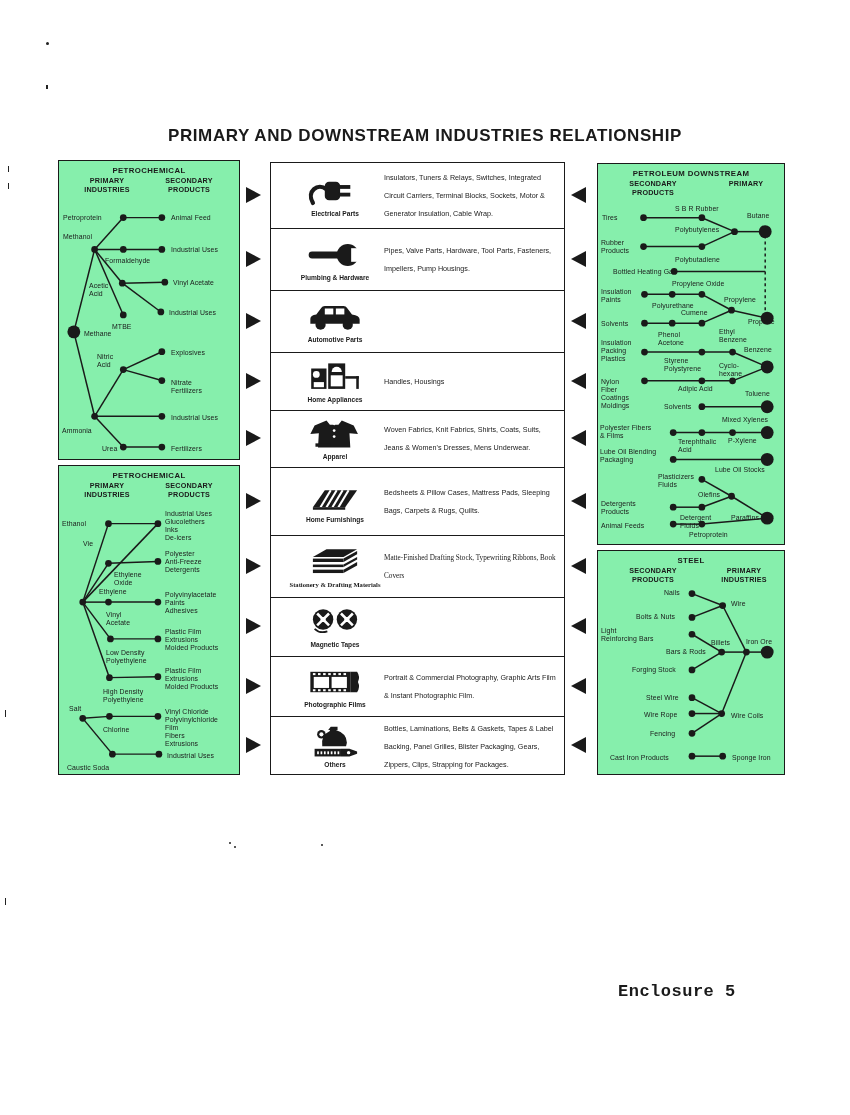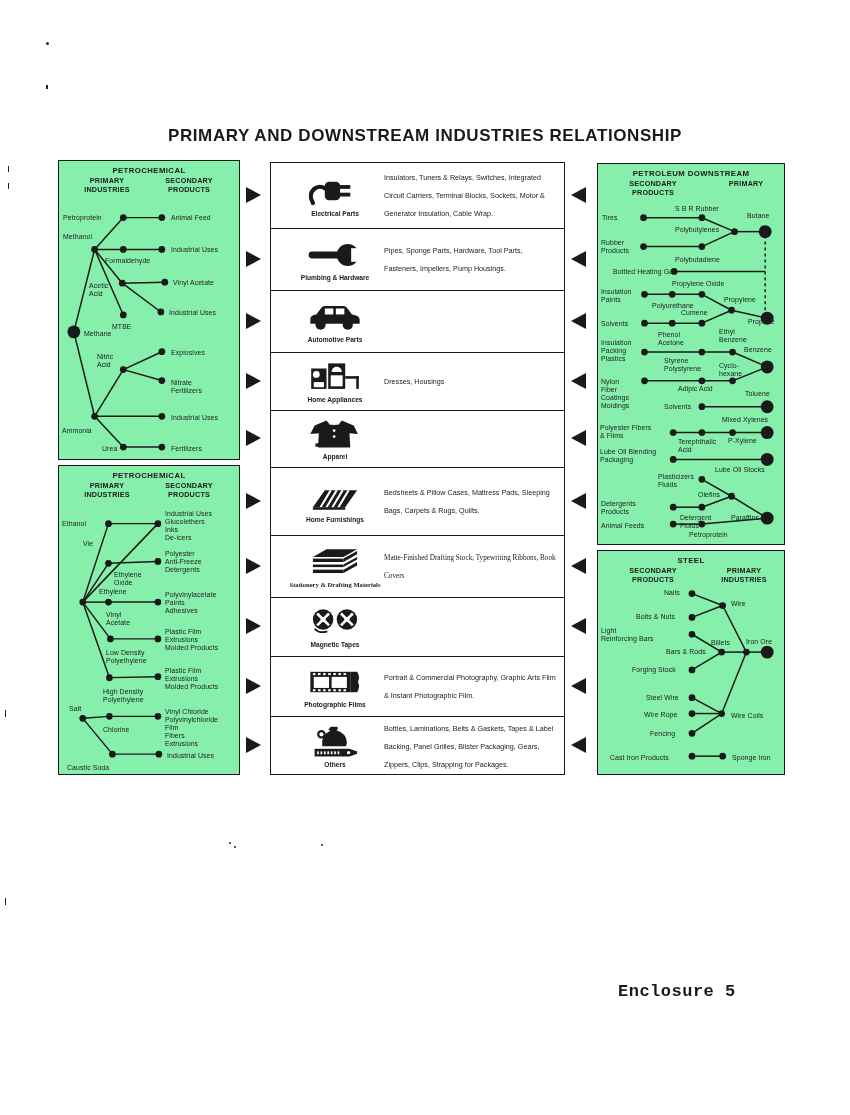--- a/index.html
+++ b/index.html
@@ -206,21 +206,21 @@
           <span class="icon-glyph">
             <svg viewBox="0 0 64 40">
               <rect x="1" y="16" width="40" height="8" rx="4" fill="#1a1a1a"></rect>
               <circle cx="47" cy="20" r="13" fill="#1a1a1a"></circle>
               <rect x="51" y="12" width="13" height="16" fill="#fff"></rect>
             </svg>
           </span>
           <div class="icon-label">Plumbing &amp; Hardware</div>
         </div>
         <div class="desc-cell">
-          <div class="desc">Pipes, Sponge Parts, Hardware, Tool Parts, Fasteners, Impellers, Pump Housings.</div>
+          <div class="desc">Pipes, Valve Parts, Hardware, Tool Parts, Fasteners, Impellers, Pump Housings.</div>
         </div>
       </div>
       <div class="mid-row" style="height: 62px;">
         <div class="icon-cell">
           <span class="icon-glyph">
             <svg viewBox="0 0 64 40">
               <path d="M3 28 V22 Q3 18 10 17 L16 9 Q17 7 20 7 H42 Q45 7 46 9 L52 17 Q61 18 61 23 V28 Z" fill="#1a1a1a"></path>
               <rect x="20" y="10" width="10" height="7" fill="#fff"></rect>
               <rect x="33" y="10" width="10" height="7" fill="#fff"></rect>
               <circle cx="15" cy="29" r="6" fill="#1a1a1a"></circle>
@@ -240,35 +240,38 @@
               <rect x="24" y="4" width="20" height="30" fill="#1a1a1a"></rect>
               <path d="M28 14 a6 6 0 0 1 12 0 z" fill="#fff"></path>
               <rect x="27" y="18" width="14" height="13" fill="#fff"></rect>
               <rect x="44" y="19" width="16" height="3" fill="#1a1a1a"></rect>
               <rect x="57" y="19" width="3" height="15" fill="#1a1a1a"></rect>
             </svg>
           </span>
           <div class="icon-label">Home Appliances</div>
         </div>
         <div class="desc-cell">
-          <div class="desc">Dresses, Housings</div>
+          <div class="desc">Handles, Housings</div>
         </div>
       </div>
       <div class="mid-row" style="height: 57px;">
         <div class="icon-cell">
           <span class="icon-glyph">
             <svg viewBox="0 0 64 40">
               <path d="M22 4 L8 10 L3 20 L13 19 L12 36 H50 L49 19 L59 20 L54 10 L40 4 L36 9 H26 Z" fill="#1a1a1a"></path>
               <path d="M26 4 L31 10 L36 4 Z" fill="#fff"></path>
               <circle cx="31" cy="16" r="1.6" fill="#fff"></circle>
               <circle cx="31" cy="23" r="1.6" fill="#fff"></circle>
               <rect x="9" y="31" width="18" height="4" fill="#1a1a1a"></rect>
             </svg>
           </span>
           <div class="icon-label">Apparel</div>
+        </div>
+        <div class="desc-cell">
+          <div class="desc">Woven Fabrics, Knit Fabrics, Shirts, Coats, Suits, Jeans &amp; Women's Dresses, Mens Underwear.</div>
         </div>
       </div>
       <div class="mid-row" style="height: 68px;">
         <div class="icon-cell">
           <span class="icon-glyph">
             <svg viewBox="0 0 64 40">
               <path d="M6 32 L20 12 H58 L44 32 Z" fill="#1a1a1a"></path>
               <g stroke="#fff" stroke-width="2.5">
                 <path d="M27 12 L15 32"></path>
                 <path d="M34 12 L22 32"></path>

